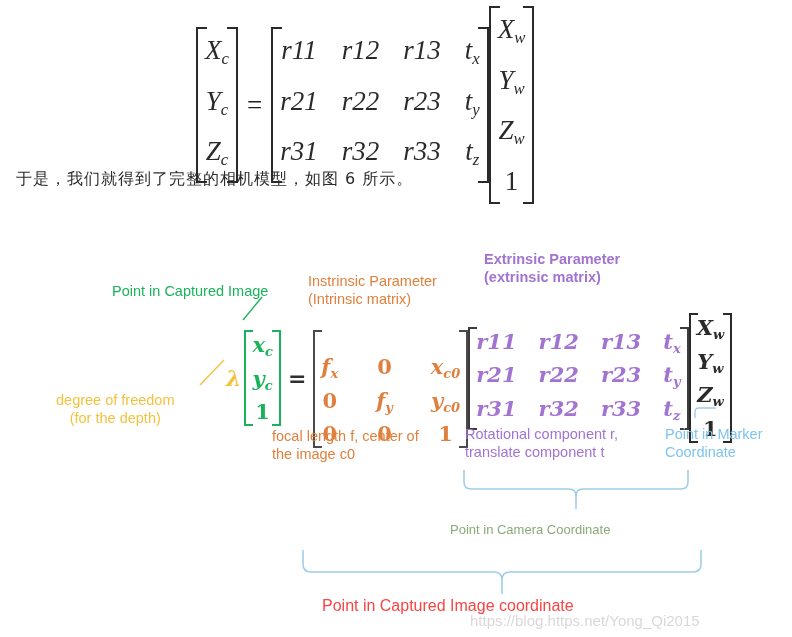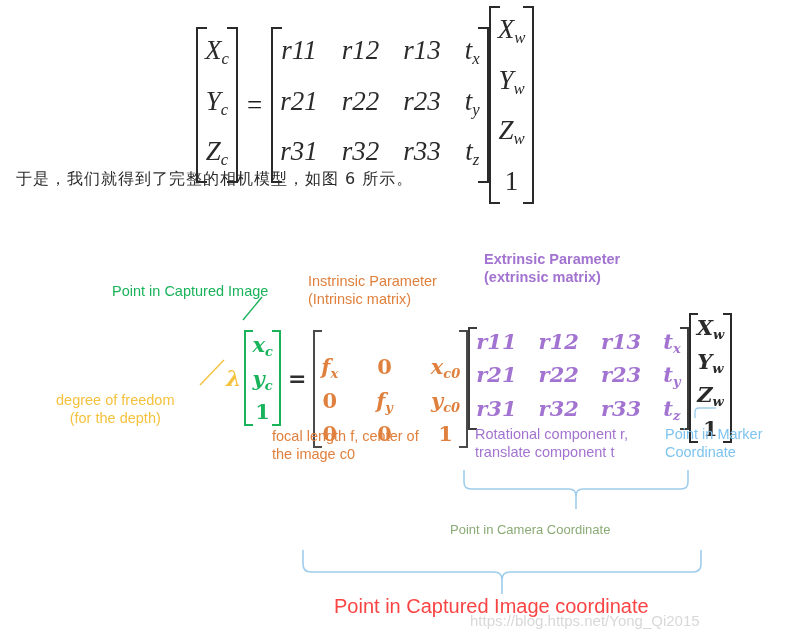--- a/index.html
+++ b/index.html
@@ -132,24 +132,24 @@
     font-family: "Liberation Sans", sans-serif;
     font-size: 14.5px;
     line-height: 18px;
     white-space: pre-line;
   }
   #lbl-captured  { left: 112px;  top: 271px; margin-top: 11px; }
   #lbl-intrinsic { left: 308px; top: 250px; }
   #lbl-extrinsic { left: 484px; top: 250px; font-weight: bold; }
   #lbl-dof       { left: 56px;  top: 391px; text-align: center; }
   #lbl-focal     { left: 272px; top: 405px; }
-  #lbl-rot       { left: 475px; top: 425px; }
+  #lbl-rot       { left: 465px; top: 425px; }
   #lbl-marker    { left: 665px; top: 425px; }
   #lbl-camera    { left: 450px; top: 521px; font-size: 13px; }
-  #lbl-final     { left: 334px; top: 597px; font-size: 20px; }
+  #lbl-final     { left: 322px; top: 597px; font-size: 16px; }
 
   #watermark {
     left: 470px;
     top: 612px;
     font-family: "Liberation Sans", sans-serif;
     font-size: 15px;
     color: #d8d8d8;
     white-space: nowrap;
   }
 

